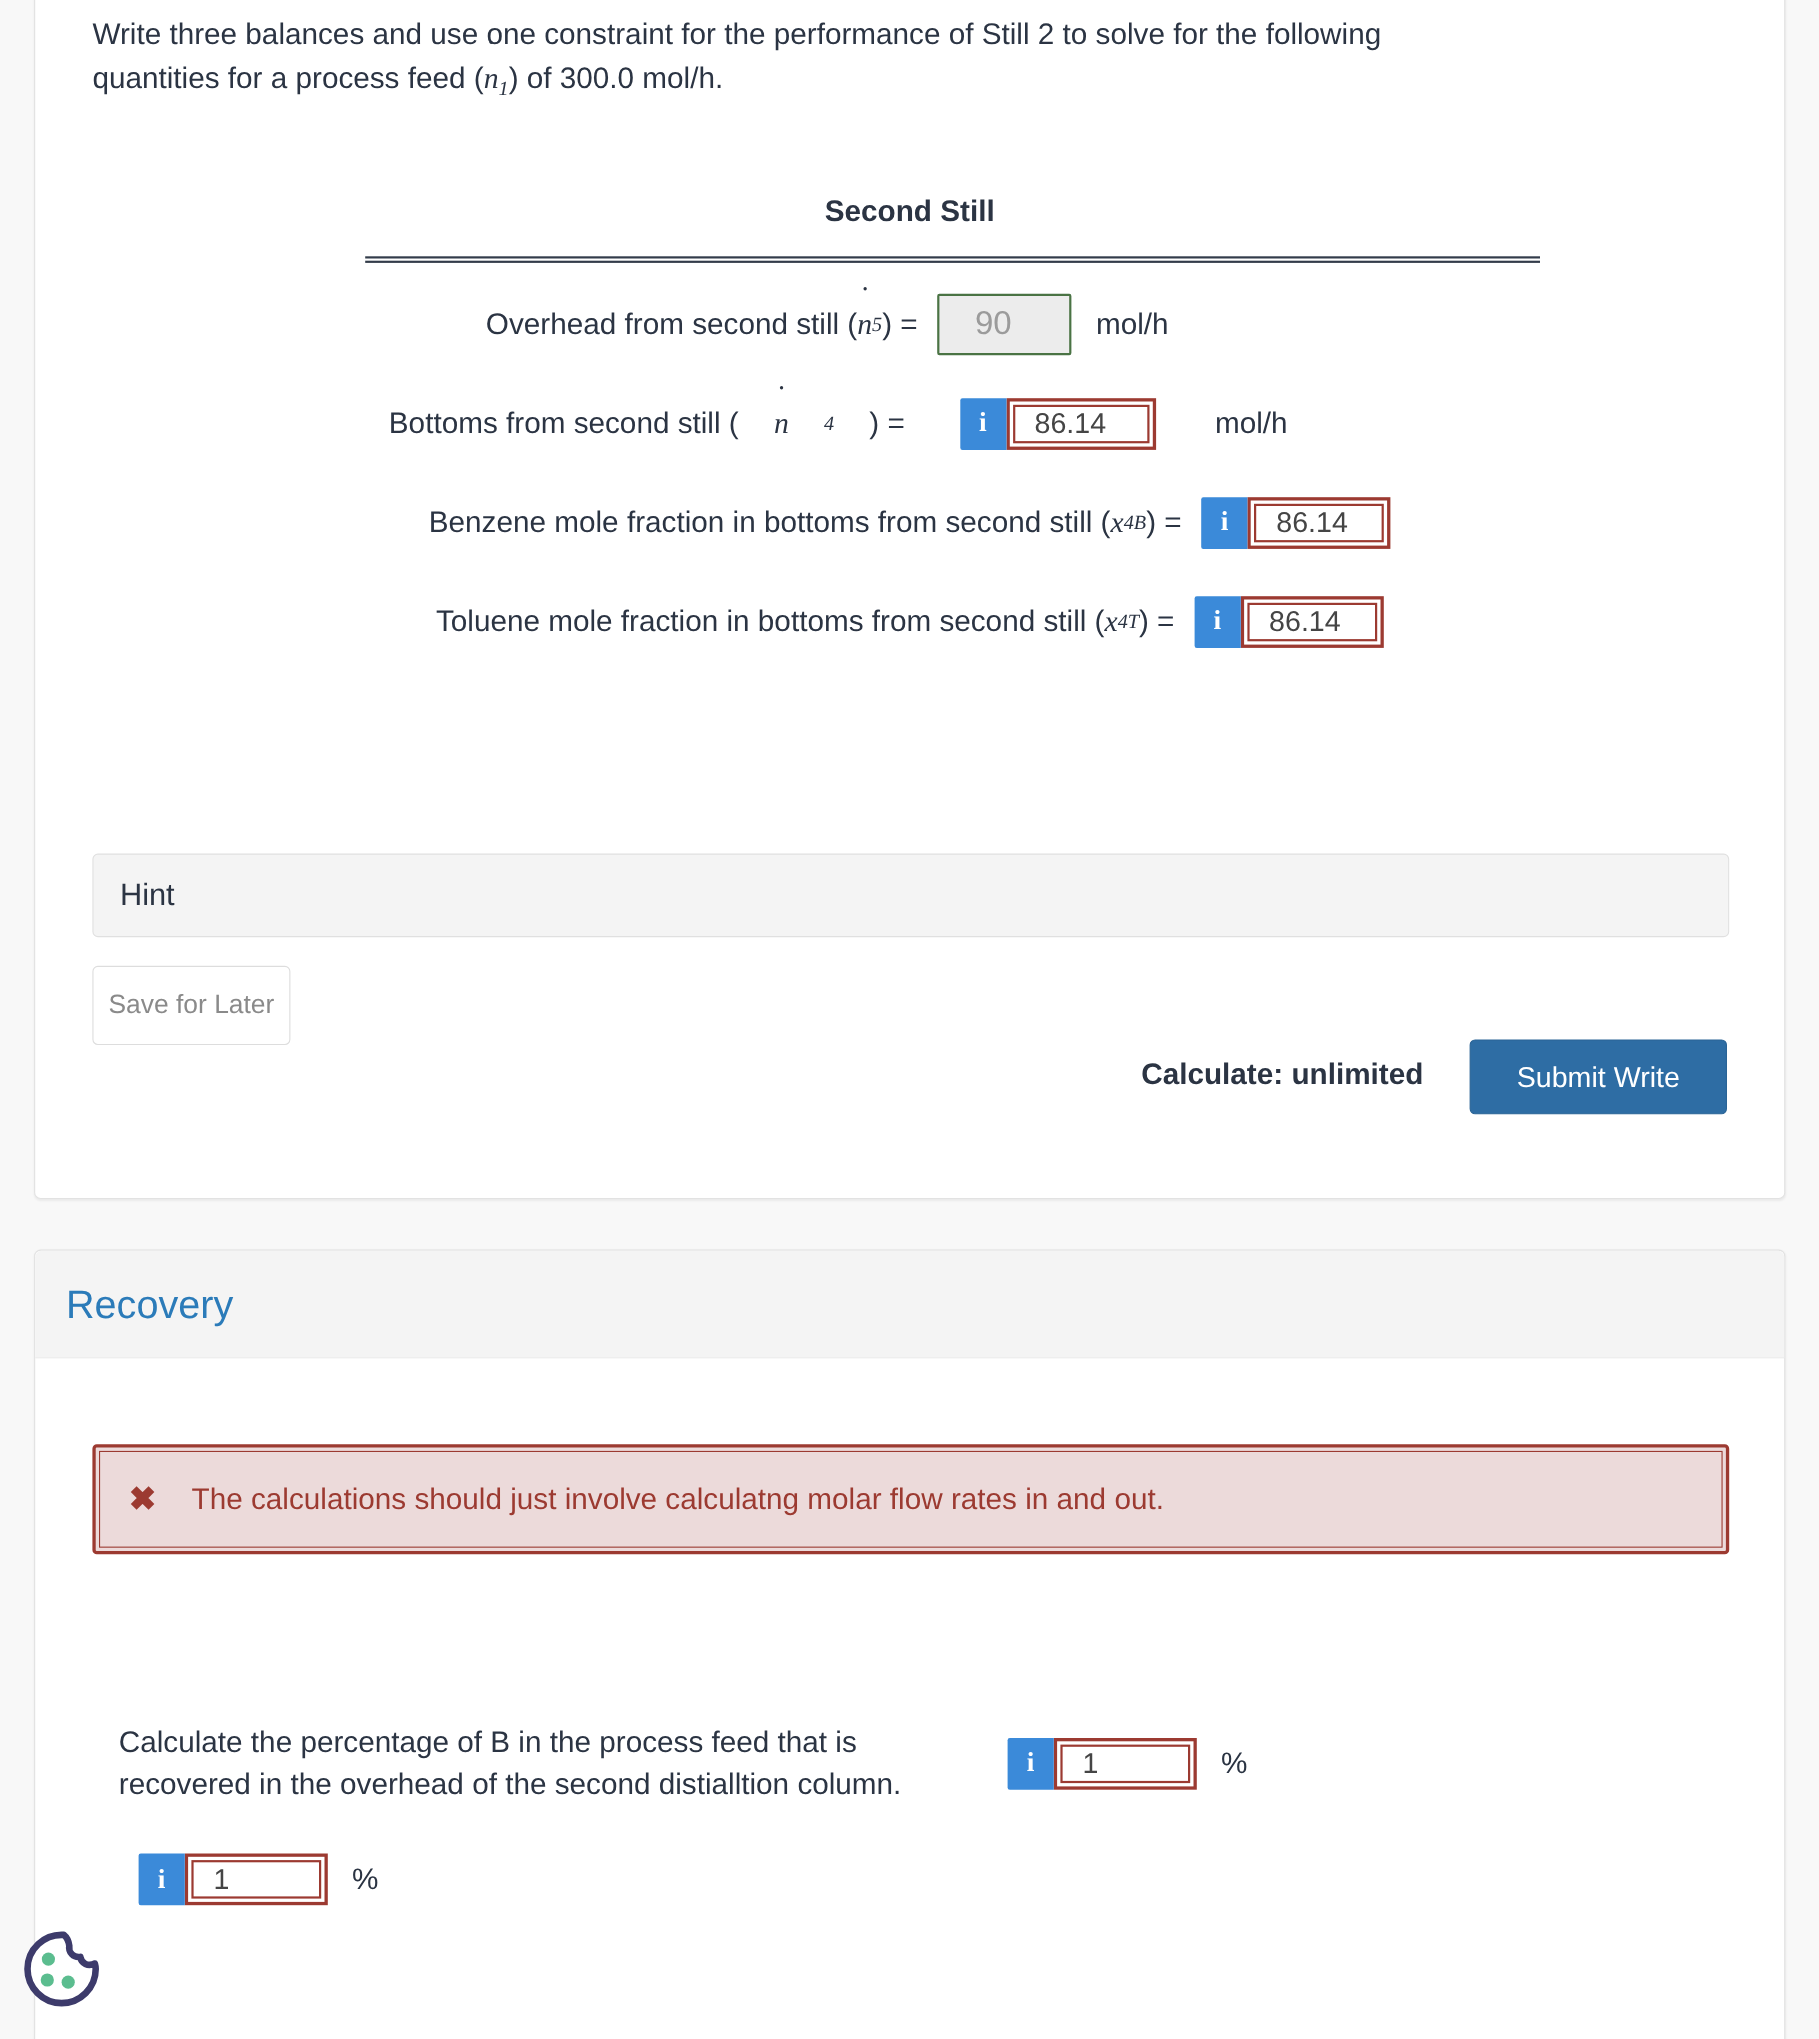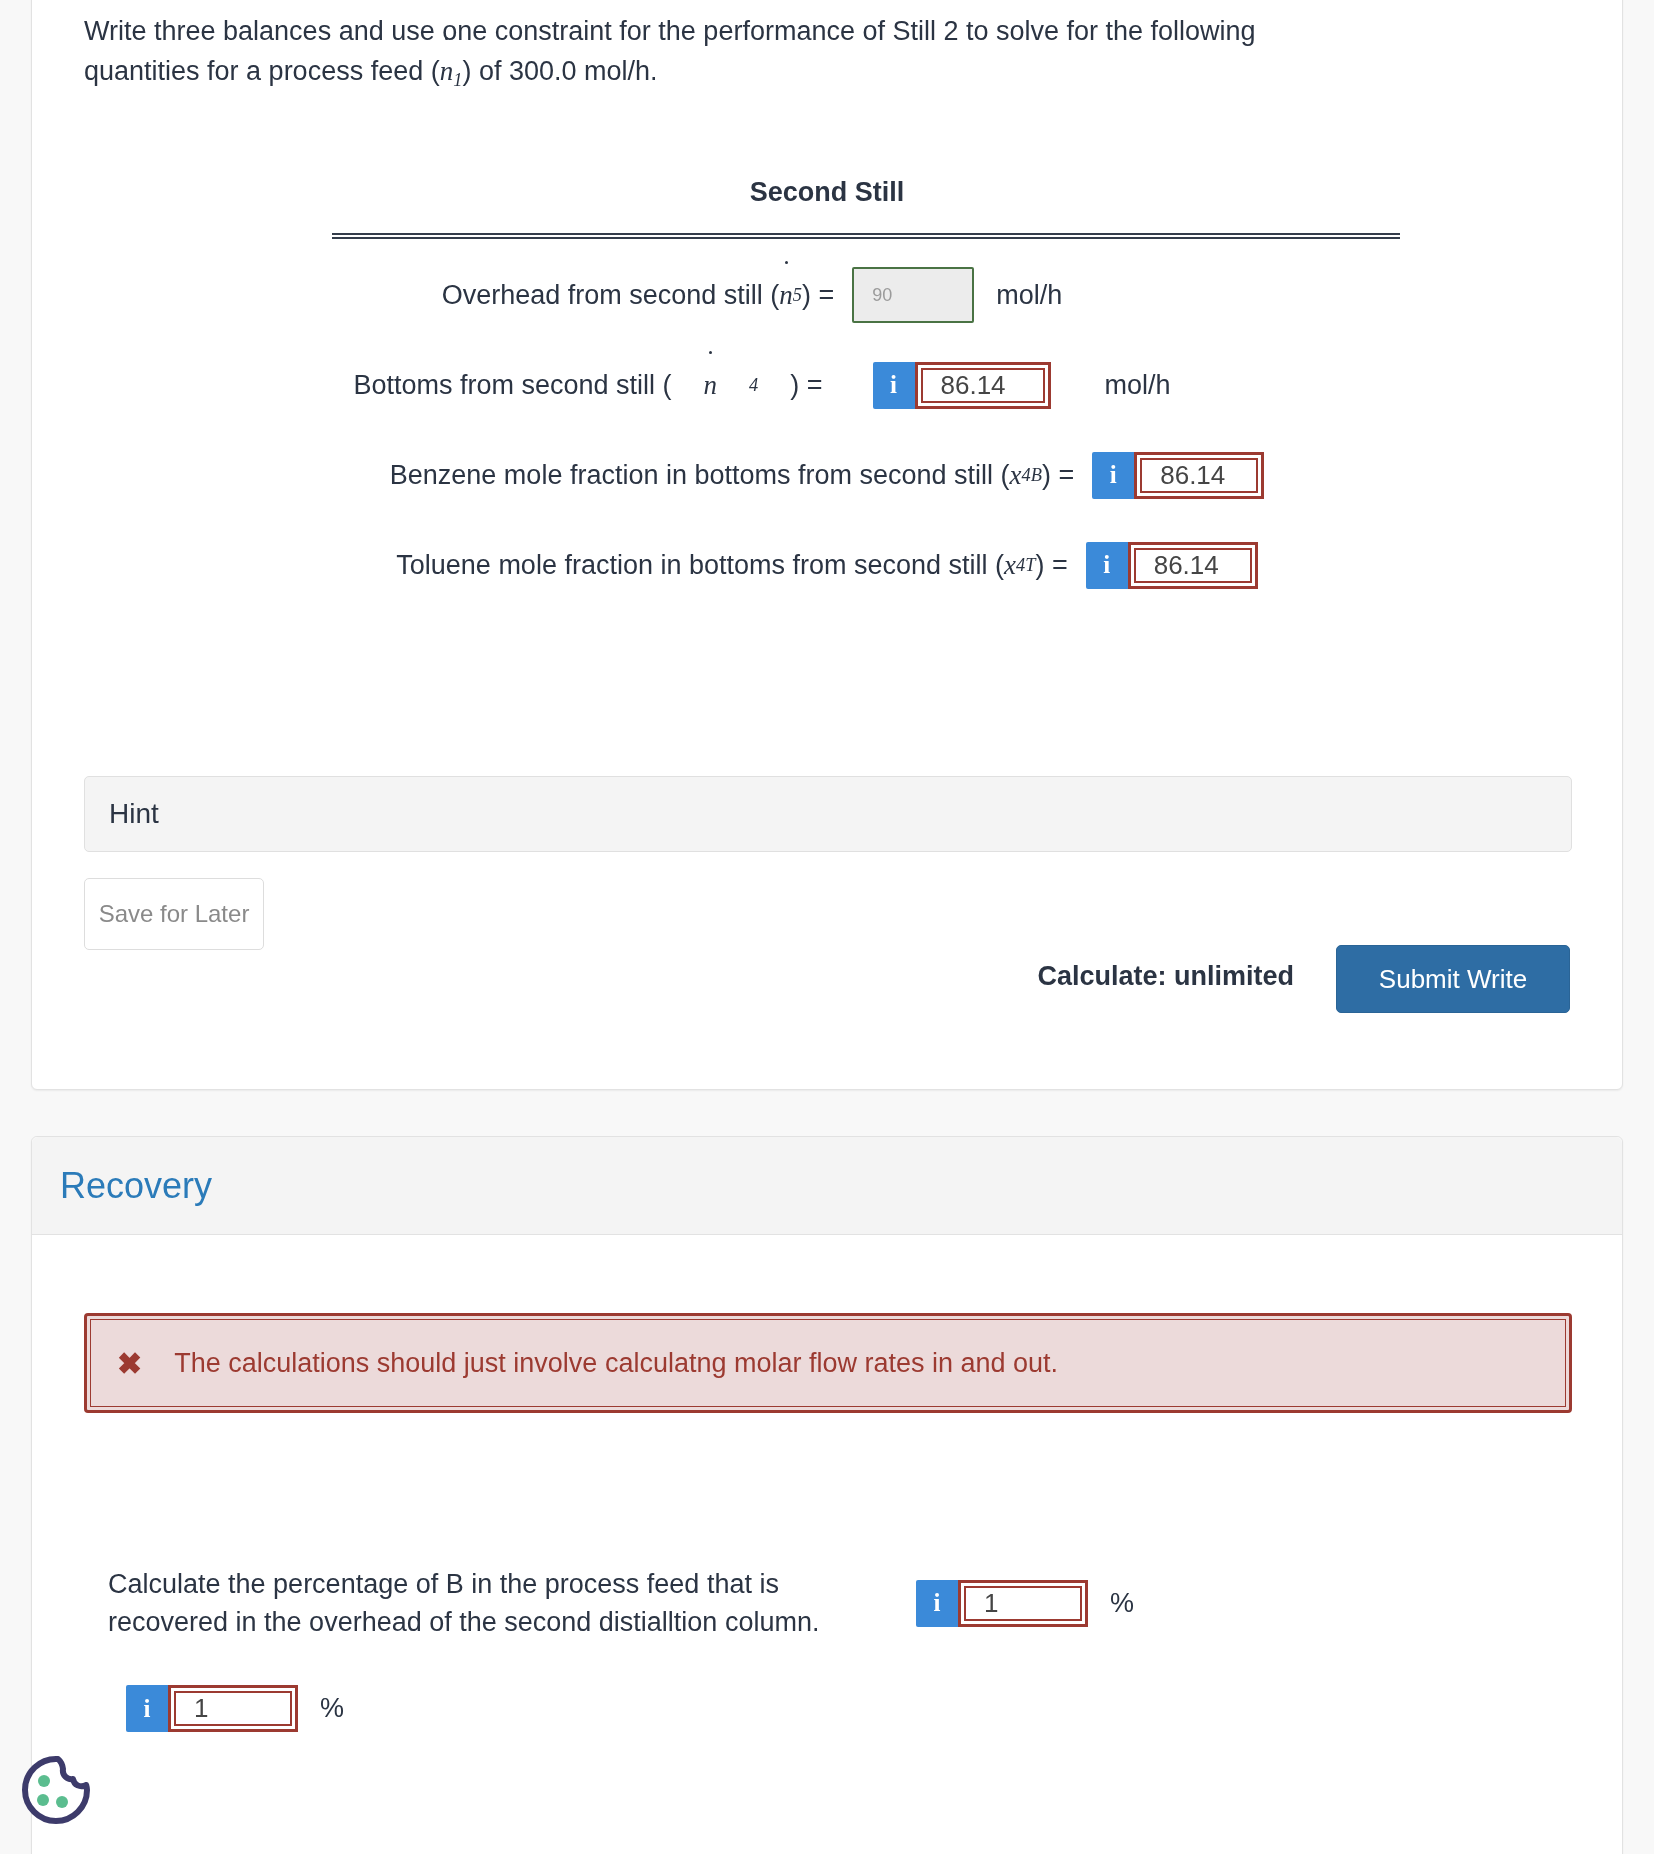--- a/index.html
+++ b/index.html
@@ -88,22 +88,22 @@
   
   .field-green {
     width: 122px;
     height: 56px;
     background: #ececec;
     border: 2px solid #4a7344;
     border-radius: 2px;
     box-sizing: border-box;
     display: flex;
     align-items: center;
-    padding-left: 18px;
-    font-size: 18px;
+    padding-left: 32px;
+    font-size: 30px;
     color: #9b9b9b;
     margin-left: 18px;
   }
 
   .field-group {
     display: flex;
     align-items: stretch;
     margin-left: 18px;
   }
   .info-btn {

